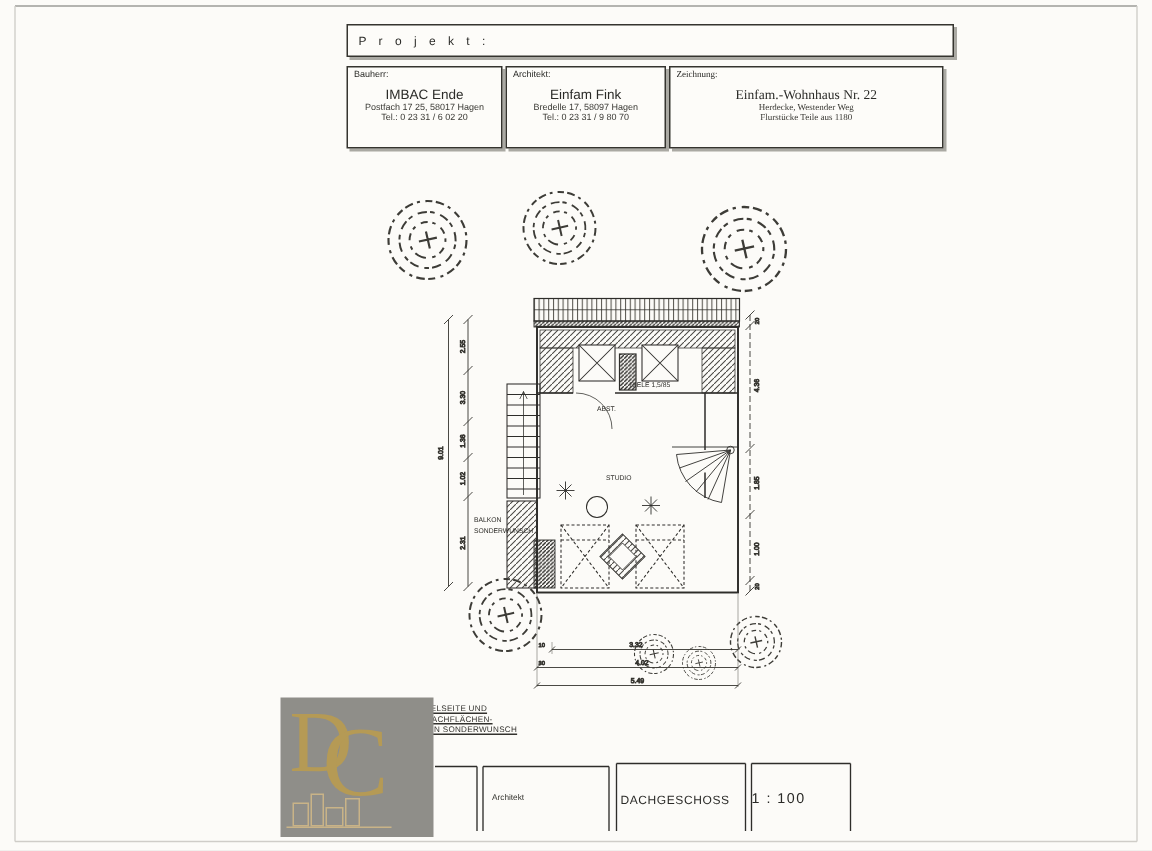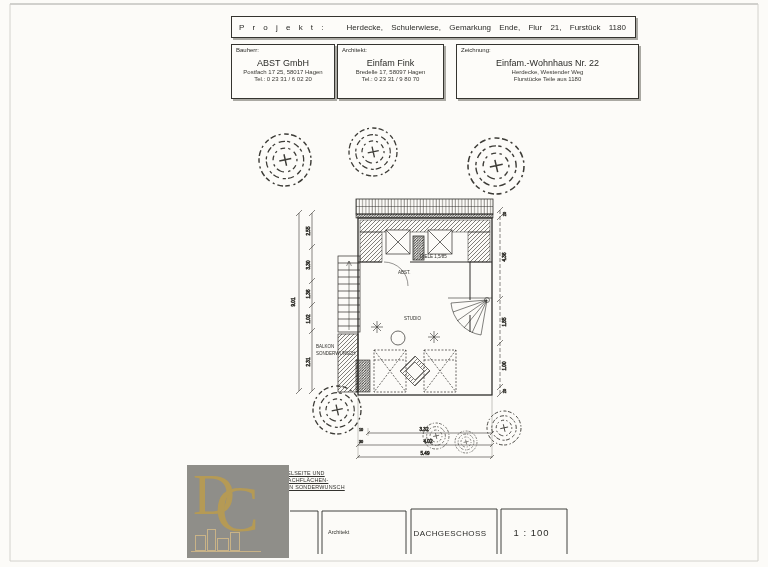--- a/index.html
+++ b/index.html
@@ -1,31 +1,31 @@
 <!DOCTYPE html>
 <html><head>
 <meta charset="utf-8">
 <style>
   html,body{margin:0;padding:0;background:#e9e8e5;}
   .page{position:relative;width:768px;height:567px;background:#fcfbf8;overflow:hidden;
         font-family:"Liberation Sans",sans-serif;color:#2b2b28;}
   .abs{position:absolute;}
   
   .hdr-box{position:absolute;border:1px solid #35342f;background:#fdfcf9;
-           box-shadow:2px 2px 0 rgba(70,68,60,.45);gap:12px;}
+           box-shadow:2px 2px 0 rgba(70,68,60,.45);}
   .projekt{left:231px;top:16px;width:396px;height:20px;display:flex;align-items:center;padding-left:7px;}
   .projekt .lbl{font-size:8px;letter-spacing:3px;margin-right:8px;}
   .projekt .txt{font-size:8px;word-spacing:6px;}
   .party{top:44px;height:50px;padding-top:3px;text-align:center;}
   .party .plbl{position:absolute;left:4px;top:2px;font-size:6px;text-align:left;}
   .party .pname{margin-top:10px;font-size:9px;}
   .party .paddr,.party .ptel{font-size:6px;margin-top:1px;color:#3a3934;}
   .b1{left:231px;width:102px;}
   .b2{left:337px;width:105px;}
-  .b3{left:456px;width:181px;}
+  .b3{left:446px;width:181px;font-family:Liberation Serif, serif;}
   
   svg.plan{position:absolute;left:0;top:0;}
   .dim{font-size:4.6px;fill:#35342f;font-family:"Liberation Sans",sans-serif;}
   .dimsm{font-size:3.8px;fill:#35342f;font-family:"Liberation Sans",sans-serif;}
   .room{font-size:4.5px;fill:#2f2e2a;font-family:"Liberation Sans",sans-serif;}
   
   .note{left:245px;top:470px;width:140px;font-size:5.4px;line-height:7px;color:#33322e;}
   .note div{text-decoration:underline;letter-spacing:.2px;}
   
   .logo-square{left:187px;top:465px;width:102px;height:93px;background:#8f8e89;}
@@ -34,35 +34,34 @@
   .logo-c{position:absolute;left:28px;top:6px;font-family:"Liberation Serif",serif;
           font-size:66px;color:#b59a55;}
   .skyline{position:absolute;left:4px;bottom:6px;width:70px;height:26px;
            border-bottom:1px solid #c9b387;}
   .skyline i{position:absolute;bottom:0;border:1px solid #c9b387;background:transparent;}
   .logo-word{left:186px;top:524px;font-size:25px;letter-spacing:1px;color:#f1efe9;
              text-shadow:1px 1px 0 #7d7c78,-1px -1px 0 #7d7c78,1px -1px 0 #7d7c78,-1px 1px 0 #7d7c78;}
   
   .tb-lbl{font-size:5.5px;color:#35342f;}
   .tb-title{left:411px;top:529px;width:78px;text-align:center;font-size:8px;letter-spacing:.4px;}
-  .tb-scale{left:501px;top:527px;width:61px;text-align:center;font-size:9.5px;letter-spacing:1px;}
+  .tb-scale{left:501px;top:527px;width:61px;text-align:left;font-size:9.5px;letter-spacing:1px;}
 </style>
 </head>
 <body>
 
 <div class="page">
 
   <div class="hdr-box projekt">
     <span class="lbl">P r o j e k t :</span>
-    <span class="txt">Herdecke,  Schulerwiese,  Gemarkung Ende,  Flur 21,  Furstück 1180</span>
   </div>
 
   <div class="hdr-box party b1">
     <div class="plbl">Bauherr:</div>
-    <div class="pname">ABST GmbH</div>
+    <div class="pname">IMBAC Ende</div>
     <div class="paddr">Postfach 17 25, 58017 Hagen</div>
     <div class="ptel">Tel.: 0 23 31 / 6 02 20</div>
   </div>
   <div class="hdr-box party b2">
     <div class="plbl">Architekt:</div>
     <div class="pname">Einfam Fink</div>
     <div class="paddr">Bredelle 17, 58097 Hagen</div>
     <div class="ptel">Tel.: 0 23 31 / 9 80 70</div>
   </div>
   <div class="hdr-box party b3">

